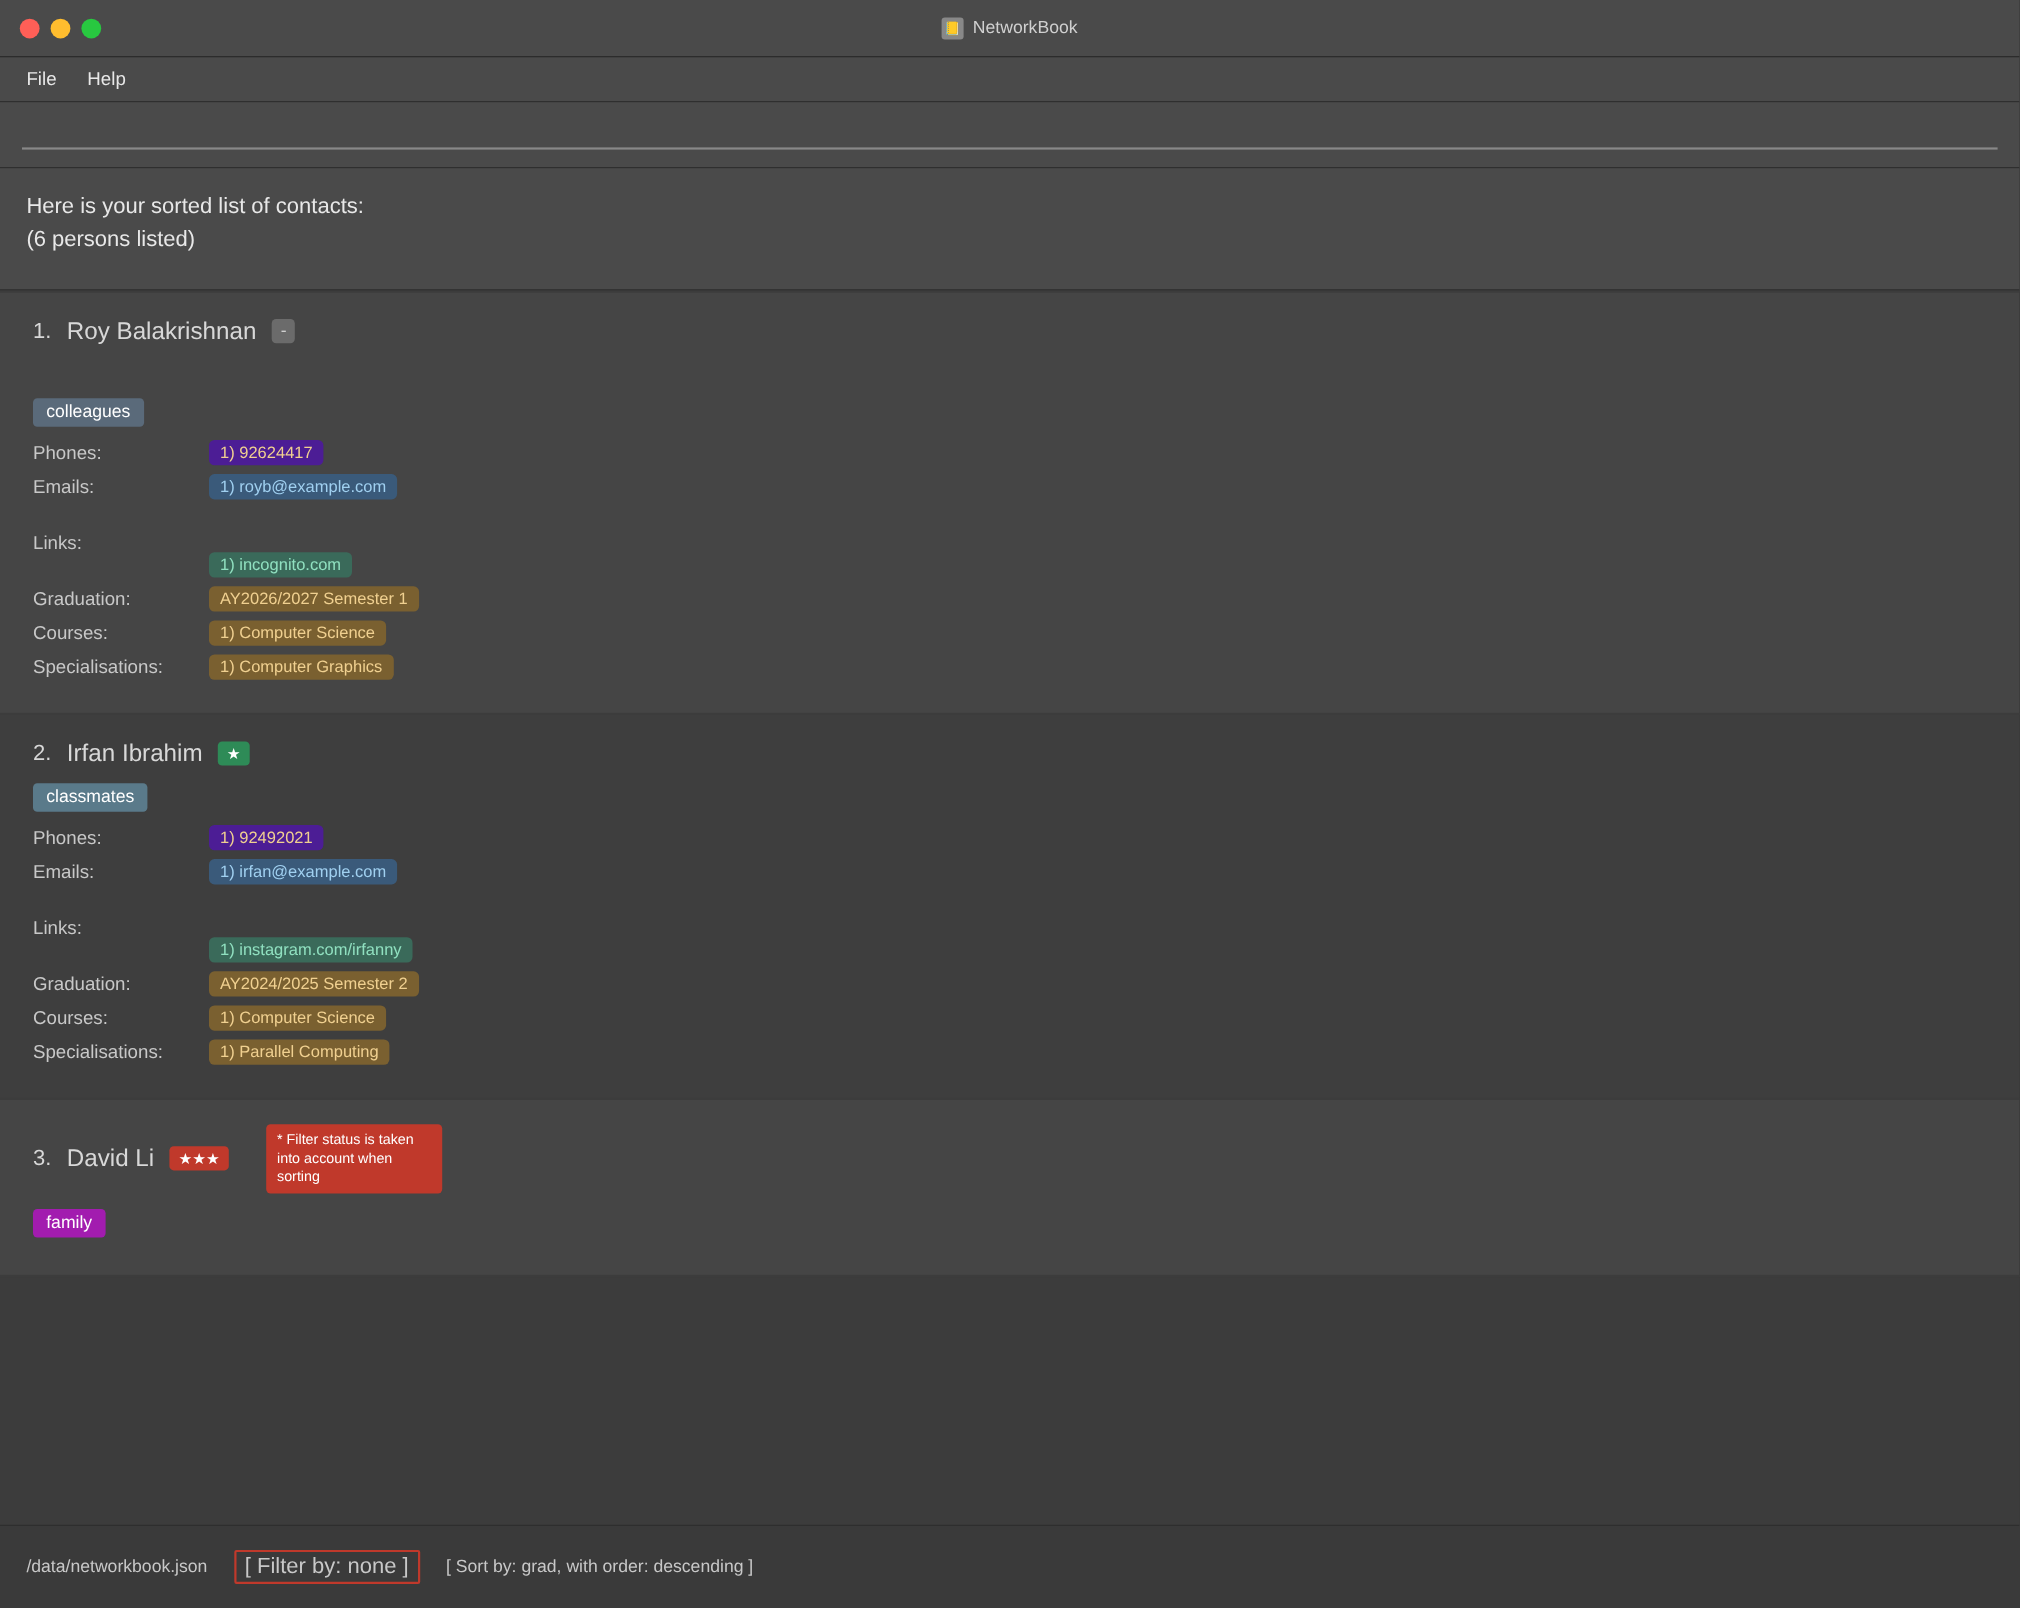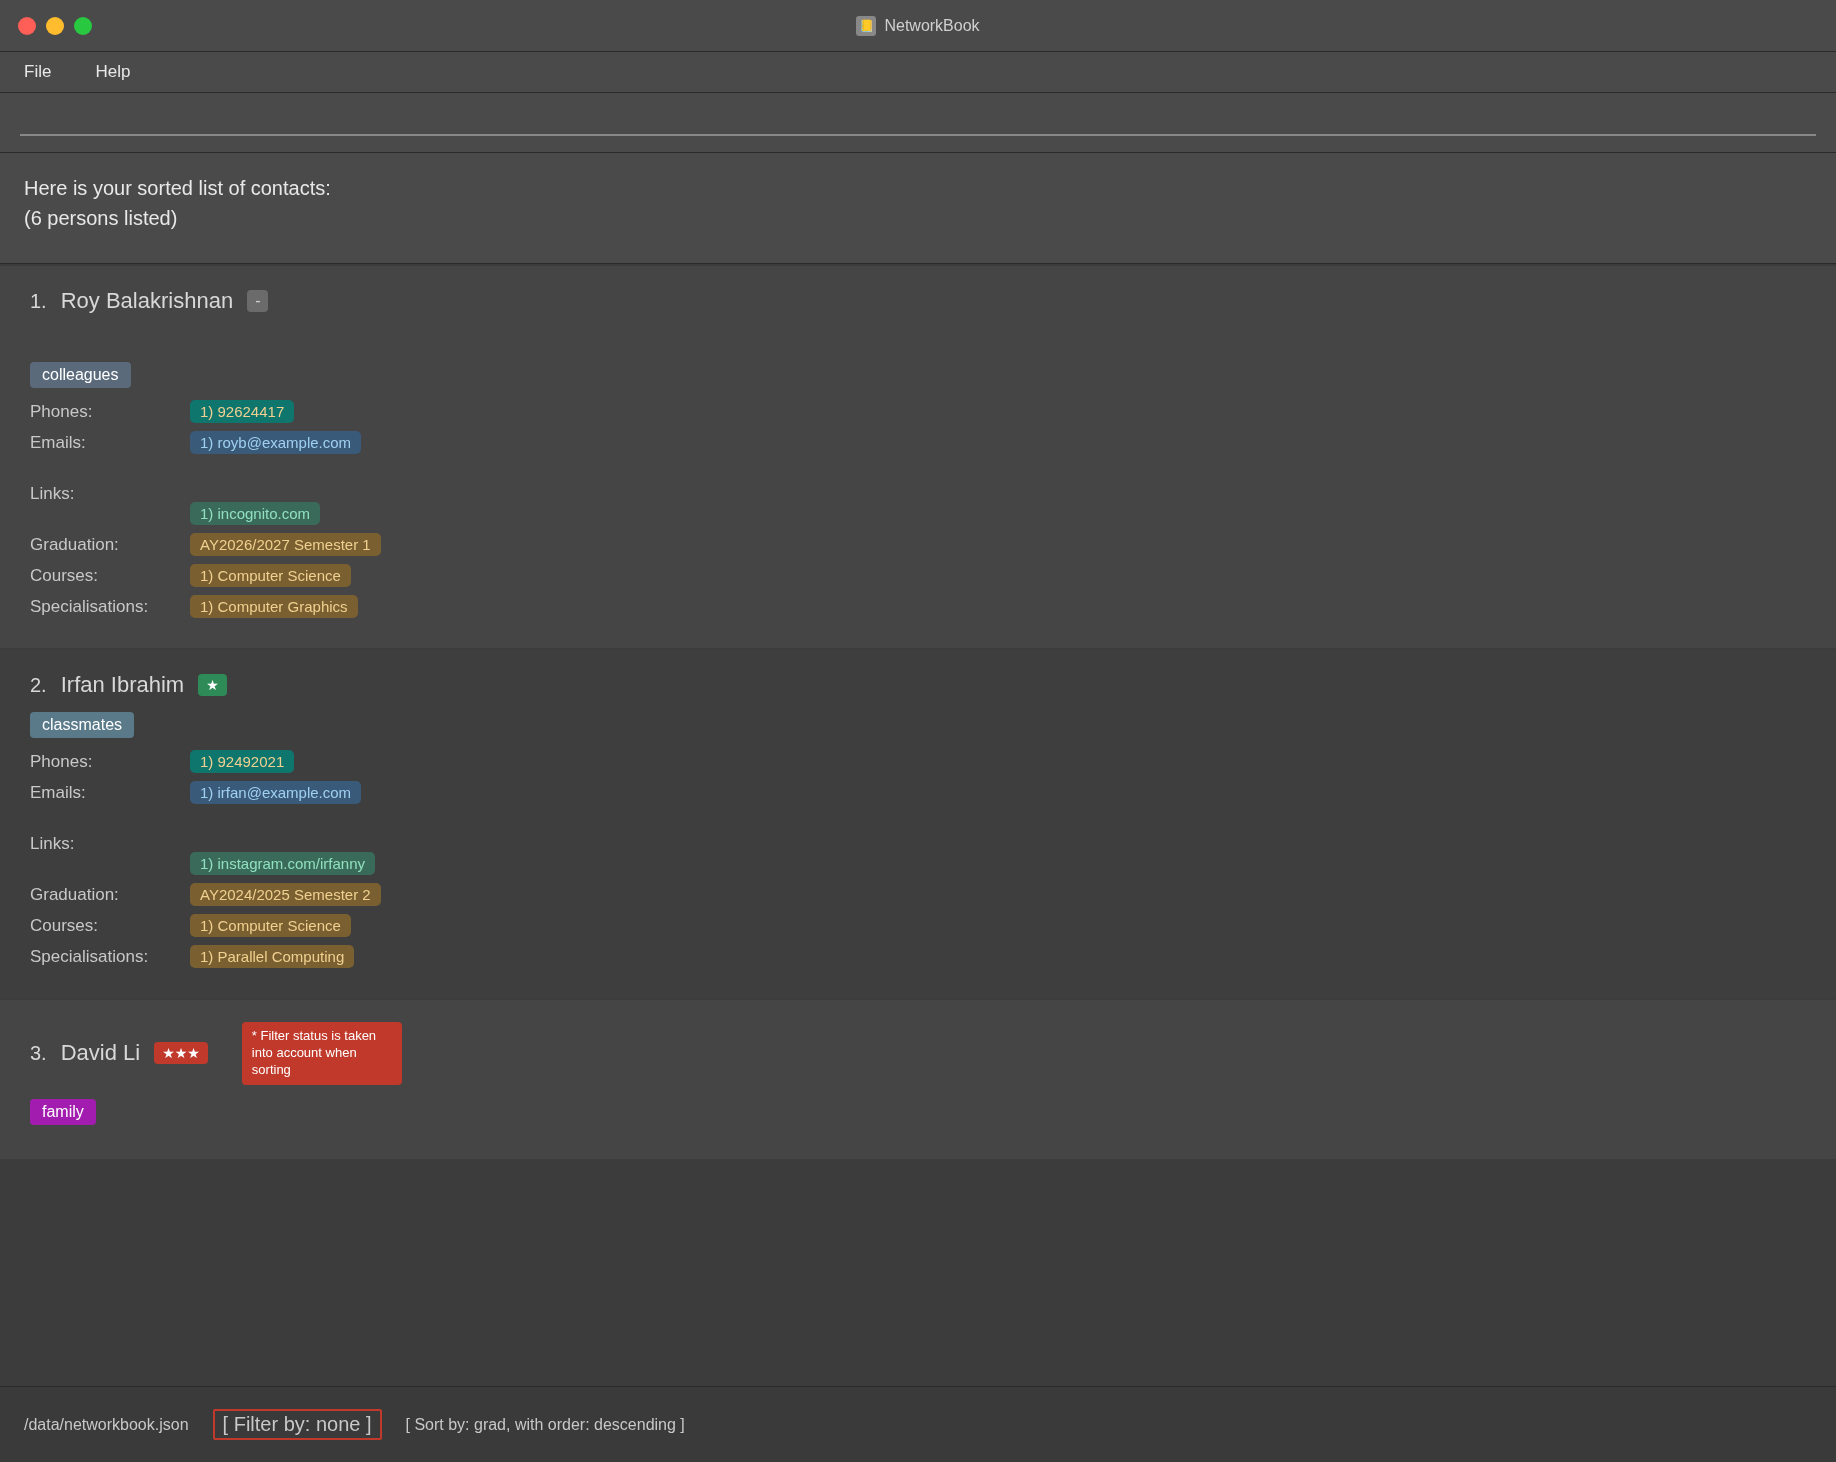--- a/index.html
+++ b/index.html
@@ -54,21 +54,21 @@
       align-items: center;
       justify-content: center;
       font-size: 12px;
     }
 
     
     .menubar {
       background: #4a4a4a;
       padding: 8px 20px;
       display: flex;
-      gap: 36px;
+      gap: 20px;
       border-bottom: 1px solid #2a2a2a;
     }
     .menu-item {
       color: #e8e8e8;
       font-size: 17px;
       cursor: pointer;
       padding: 2px 4px;
     }
 
     
@@ -199,21 +199,21 @@
     }
 
     
     .chip {
       border-radius: 5px;
       padding: 3px 10px;
       font-size: 15px;
       margin-right: 6px;
       display: inline-block;
     }
-    .chip-phone { background: #0f766e; color: #f0d090; }
+    .chip-phone { background: #4c1d95; color: #f0d090; }
     .chip-email { background: #3a5a7a; color: #a0d0f0; }
     .chip-link { background: #3a6a5a; color: #90e0c0; margin-top: 40px; }
     .chip-grad { background: #7a6030; color: #f0d090; }
     .chip-course { background: #7a6030; color: #f0d090; }
     .chip-spec { background: #7a6030; color: #f0d090; }
 
     
     .tooltip-box {
       background: #c0392b;
       color: white;

